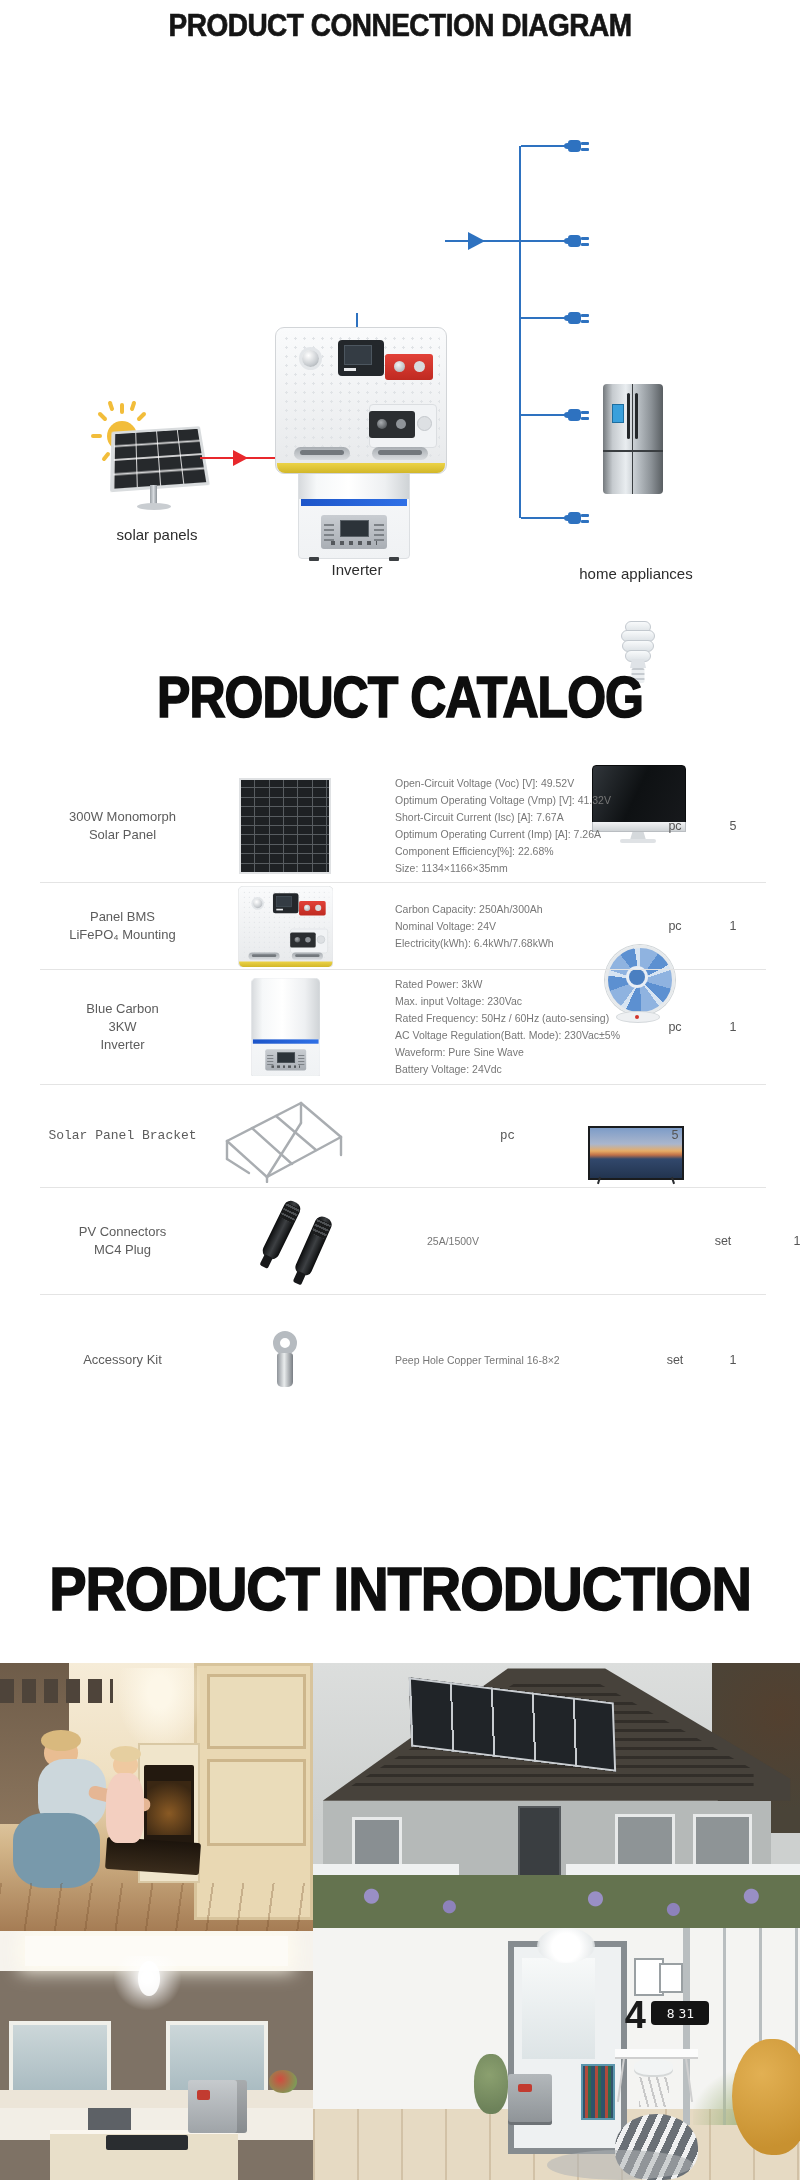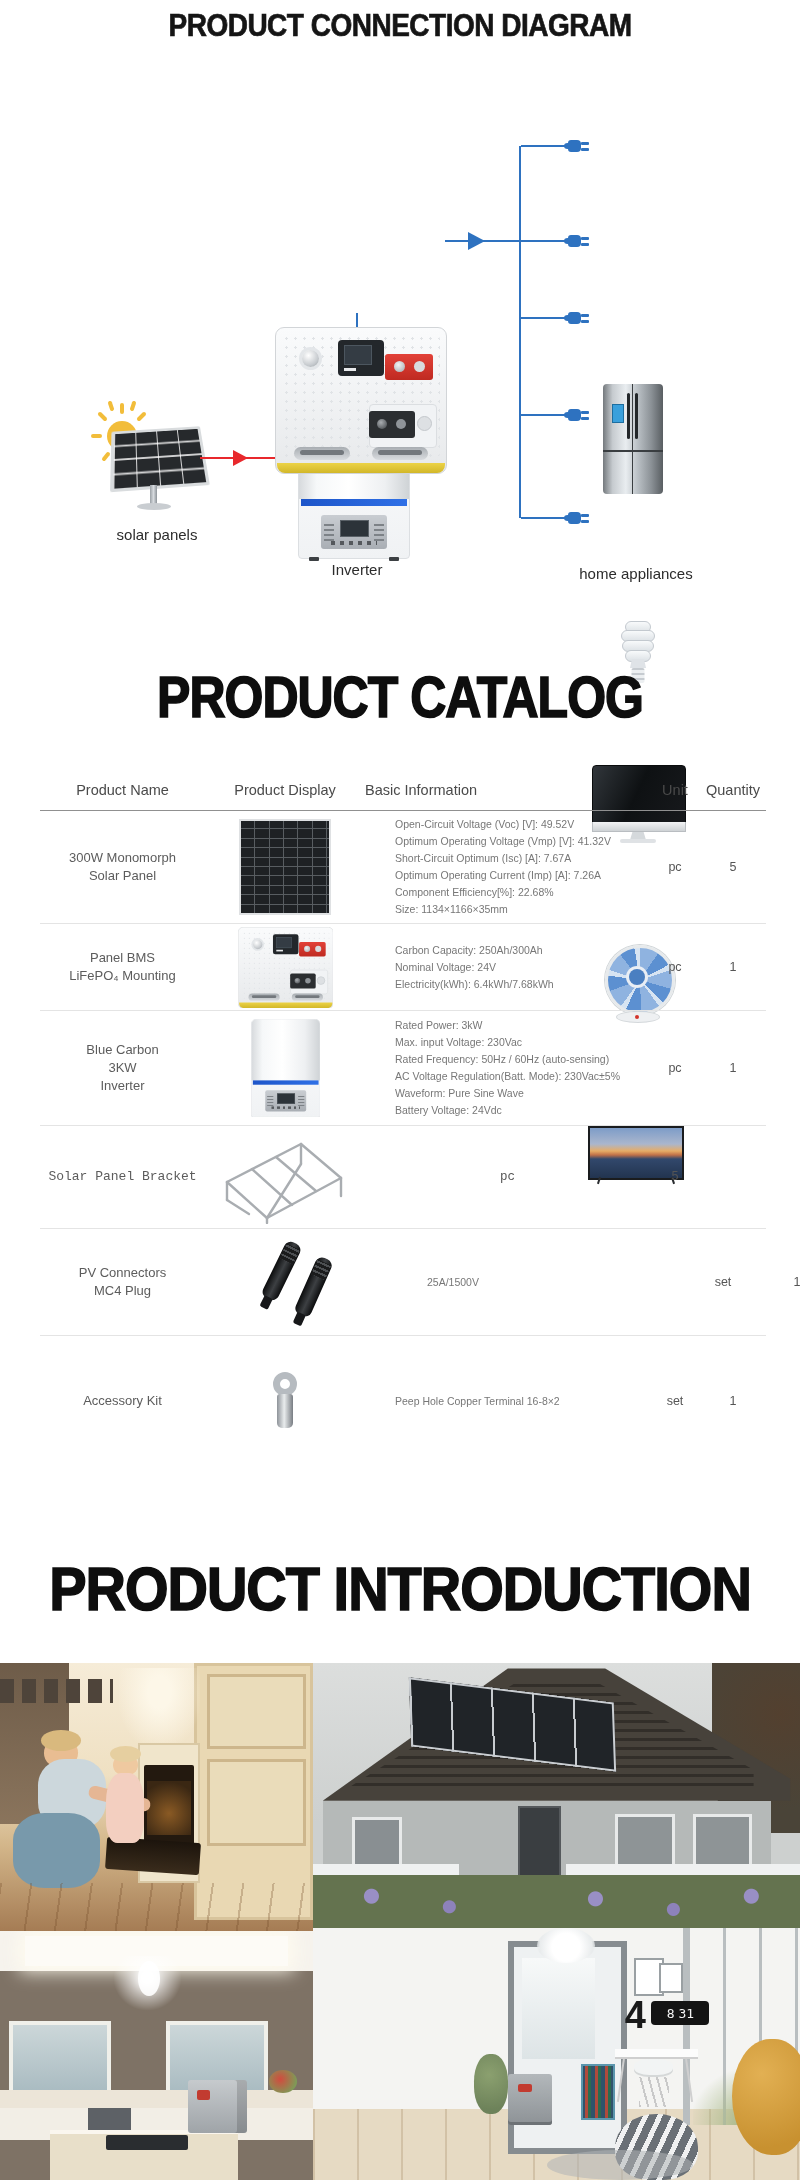--- a/index.html
+++ b/index.html
@@ -296,40 +296,33 @@
       <div class="scr"></div>
         <div class="leg lg1"></div>
         <div class="leg lg2"></div>
     </div>
     <div class="abs dlabel" style="left:556px;top:510px;width:160px">home appliances</div>
   </div>
 
   <div class="abs h-big h-catalog">PRODUCT CATALOG</div>
 
   <div class="abs table">
-    <div class="trow thead">
-      <div class="c c-center">Product Name</div>
-      <div class="c c-center">Product Display</div>
-      <div class="c c-info-h">Basic Information</div>
-      <div class="c c-center">Unit</div>
-      <div class="c c-center">Quantity</div>
-    </div>
 
     <div class="trow r1">
       <div class="name">
         <div>300W Monomorph</div>
           <div>Solar Panel</div>
       </div>
       <div class="disp">
           <div class="pv-module"></div>
         </div>
       <div class="info">
         <div>Open-Circuit Voltage (Voc) [V]: 49.52V</div>
           <div>Optimum Operating Voltage (Vmp) [V]: 41.32V</div>
-        <div>Short-Circuit Optimum (Isc) [A]: 7.67A</div>
+        <div>Short-Circuit Current (Isc) [A]: 7.67A</div>
           <div>Optimum Operating Current (Imp) [A]: 7.26A</div>
         <div>Component Efficiency[%]: 22.68%</div>
           <div>Size: 1134×1166×35mm</div>
       </div>
       <div class="ucell">pc</div>
       <div class="ucell">5</div>
     </div>
 
     <div class="trow r2">
       <div class="name">

